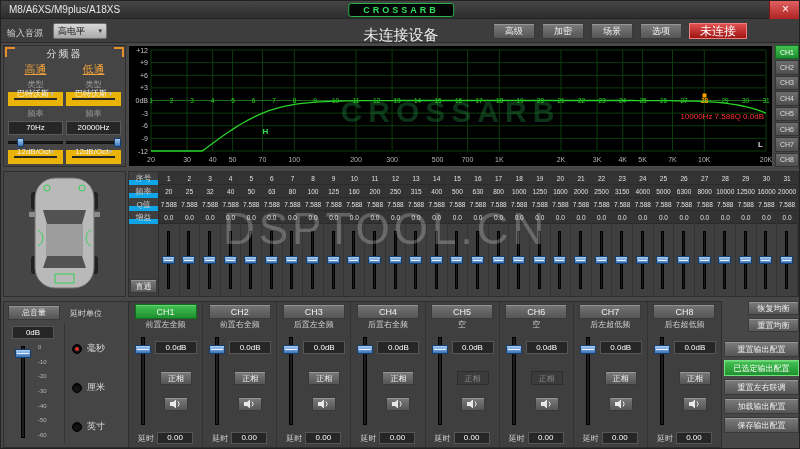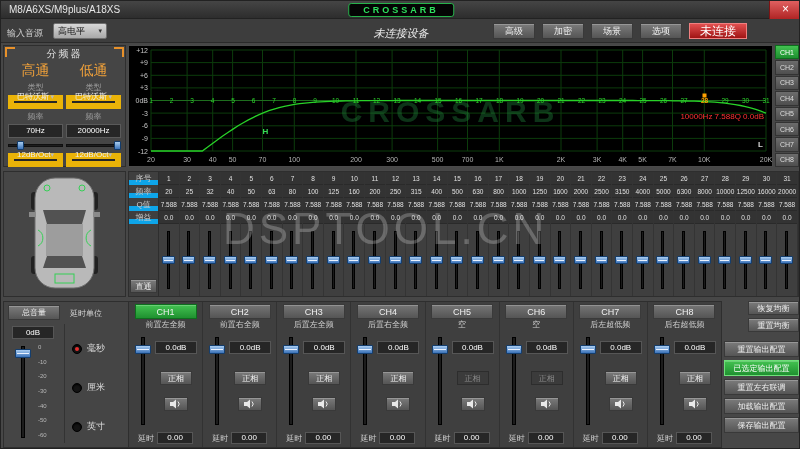--- a/index.html
+++ b/index.html
@@ -15,33 +15,33 @@
   .titlebar{position:absolute;left:0;top:0;width:800px;height:18px;background:linear-gradient(#454545,#2d2d2d);border-bottom:1px solid #222;}
   .title-text{position:absolute;left:8px;top:3px;font-size:10px;color:#e6e6e6;}
   .logo{position:absolute;left:50%;top:2px;transform:translateX(-50%);height:14px;line-height:12px;padding:0 14px;background:#040404;border:1px solid #27b24b;border-radius:3px;color:#2ee05e;font-size:9px;font-weight:bold;letter-spacing:3px;}
   .close-btn{position:absolute;right:0;top:0;width:32px;height:18px;background:linear-gradient(#e06060,#b02424);border-left:1px solid #7d1414;color:#fff;font-size:12px;line-height:16px;text-align:center;cursor:pointer;}
 
   
   .toolbar{position:absolute;left:0;top:18px;width:800px;height:24px;background:#3d3d3d;border-bottom:1px solid #2a2a2a;}
   .tb-label{position:absolute;left:6px;top:8px;font-size:9px;color:#cfcfcf;}
   .tb-select{position:absolute;left:52px;top:4px;width:54px;height:16px;background:linear-gradient(#d8d8d8,#a9a9a9);border:1px solid #6f6f6f;border-radius:2px;font-size:9px;color:#161616;line-height:14px;padding:0 4px;display:flex;justify-content:space-between;align-items:center;cursor:pointer;}
   .tb-select .arr{color:#333;}
-  .tb-status{position:absolute;left:50%;transform:translateX(-50%);top:7px;font-size:11px;color:#ebebeb;font-style:italic;}
+  .tb-status{position:absolute;left:50%;transform:translateX(-50%);top:7px;font-size:15px;color:#ebebeb;}
   .tb-buttons{position:absolute;right:54px;top:4px;display:flex;gap:7px;}
   .tb-btn{width:42px;height:16px;font-size:9px;line-height:15px;}
   .tb-connect{width:58px;height:16px;font-size:12px;line-height:15px;background:linear-gradient(#e25050,#a01414);border:1px solid #f08080;color:#fff;text-align:center;cursor:pointer;}
 
   
   .xover{position:absolute;left:2px;top:44px;width:123px;height:122px;background:#454545;border:1px solid #2e2e2e;}
   .xover::before{content:"";position:absolute;left:1px;top:1px;width:8px;height:8px;border-left:2px solid #e8912a;border-top:2px solid #e8912a;}
   .xover::after{content:"";position:absolute;right:1px;top:1px;width:8px;height:8px;border-right:2px solid #e8912a;border-top:2px solid #e8912a;}
   .xover-title{text-align:center;font-size:10px;color:#e2e2e2;margin-top:1px;letter-spacing:2px;}
   .xover-cols{display:flex;justify-content:space-between;padding:1px 3px 0;}
   .xover-sec{width:57px;display:flex;flex-direction:column;align-items:center;gap:2px;}
-  .xs-name{font-size:14px;color:#f0a13a;}
+  .xs-name{font-size:11px;color:#f0a13a;text-decoration:underline;}
   .xs-label{font-size:8px;color:#9f9f9f;}
   .xs-dd{width:55px;height:14px;background:#262626;border:6px solid #eab308;color:#eee;font-size:8px;line-height:12px;padding:0 3px;display:flex;justify-content:space-between;align-items:flex-end;cursor:pointer;}
   .xs-box{width:55px;height:14px;background:#262626;border:1px solid #5a5a5a;color:#fff;font-size:8px;line-height:12px;text-align:center;}
   .xs-slider{position:relative;width:55px;height:11px;}
   .xs-strack{position:absolute;left:0;right:0;top:4px;height:3px;background:#1d1d1d;border:1px solid #101010;}
   .xs-shandle{position:absolute;top:1px;width:7px;height:9px;background:linear-gradient(#a8cdf0,#3c74ba);border:1px solid #123c6c;border-radius:1px;cursor:pointer;}
 
   
   .graph{position:absolute;left:127px;top:44px;width:645px;height:122px;background:#000;border:1px solid #4a4a4a;cursor:crosshair;}
 

